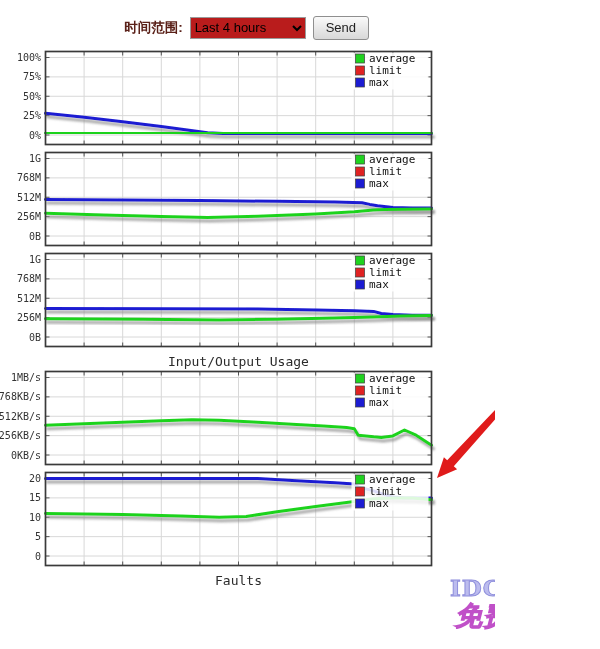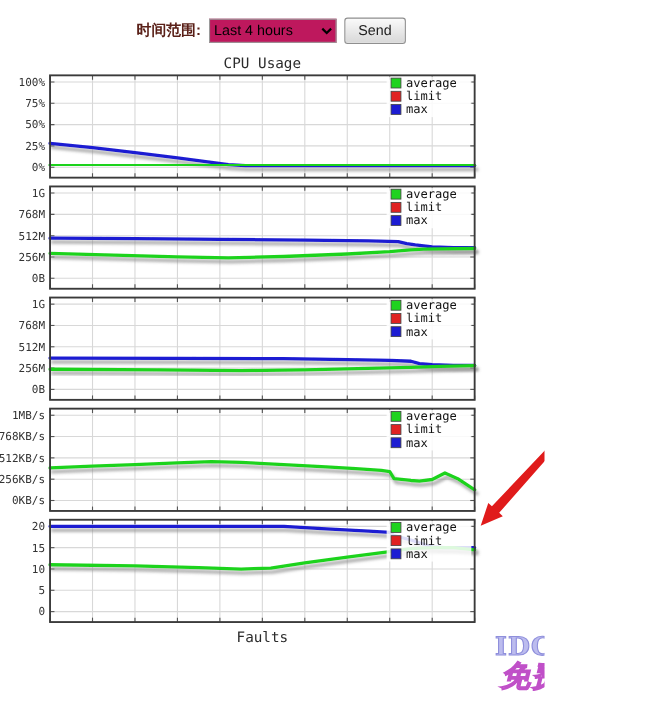--- a/index.html
+++ b/index.html
@@ -3,21 +3,21 @@
 <meta charset="utf-8">
 <style>
   html,body{margin:0;padding:0;background:#fff;}
   #page{position:relative;width:495px;height:649px;overflow:hidden;background:#fff;
         font-family:"Liberation Sans",sans-serif;}
   
   .controls{display:flex;justify-content:flex-end;align-items:center;gap:7px;
             padding:15px 126px 0 0;height:25px;}
   .tr-label{font-weight:bold;font-size:13.5px;color:#5a2018;}
   .tr-select{font-size:13px;height:22px;width:116px;border:1px solid #9a9a9a;
-             background:#be185d;color:#000;font-family:"Liberation Sans",sans-serif;}
+             background:#b91c1c;color:#000;font-family:"Liberation Sans",sans-serif;}
   .send-btn{font-size:13px;height:24px;padding:2px 12px;border:1px solid #8f8f8f;
             border-radius:3px;background:linear-gradient(#fafafa,#d8d8d8);color:#222;
             font-family:"Liberation Sans",sans-serif;}
   
   .charts-column{margin-top:10px;}
   .chart-block{width:450px;margin:0 0 1px 0;}
   .chart-title{height:17px;line-height:17px;text-align:center;padding-left:27px;
                font-family:"DejaVu Sans Mono",monospace;font-size:13px;color:#2b2b2b;
                white-space:nowrap;}
   .chart-canvas{display:block;}
@@ -40,21 +40,20 @@
   <div class="controls">
     <span class="tr-label">时间范围:</span>
     <select class="tr-select">
       <option>Last 4 hours</option>
     </select>
     <button class="send-btn">Send</button>
   </div>
 
   <div class="charts-column">
       <div class="chart-block">
-        <div class="chart-title">CPU Usage</div>
         <svg width="450" height="100" class="chart-canvas">
           <rect x="45.5" y="1.5" width="386" height="93" fill="#ffffff"></rect>
           <line x1="84.1" y1="1.5" x2="84.1" y2="94.5" stroke="#d8d8d8" stroke-width="1"></line>
           <line x1="122.7" y1="1.5" x2="122.7" y2="94.5" stroke="#d8d8d8" stroke-width="1"></line>
           <line x1="161.3" y1="1.5" x2="161.3" y2="94.5" stroke="#d8d8d8" stroke-width="1"></line>
           <line x1="199.9" y1="1.5" x2="199.9" y2="94.5" stroke="#d8d8d8" stroke-width="1"></line>
           <line x1="238.5" y1="1.5" x2="238.5" y2="94.5" stroke="#d8d8d8" stroke-width="1"></line>
           <line x1="277.1" y1="1.5" x2="277.1" y2="94.5" stroke="#d8d8d8" stroke-width="1"></line>
           <line x1="315.7" y1="1.5" x2="315.7" y2="94.5" stroke="#d8d8d8" stroke-width="1"></line>
           <line x1="354.3" y1="1.5" x2="354.3" y2="94.5" stroke="#d8d8d8" stroke-width="1"></line>
@@ -248,20 +247,21 @@
             <text x="369" y="12" fill="#111" font-family="&quot;DejaVu Sans Mono&quot;, monospace" font-size="11px">average</text>
             <rect x="355.5" y="16" width="9" height="9" fill="#e02222" stroke="#444" stroke-width="0.75"></rect>
             <text x="369" y="24" fill="#111" font-family="&quot;DejaVu Sans Mono&quot;, monospace" font-size="11px">limit</text>
             <rect x="355.5" y="28" width="9" height="9" fill="#1c1cd2" stroke="#444" stroke-width="0.75"></rect>
             <text x="369" y="36" fill="#111" font-family="&quot;DejaVu Sans Mono&quot;, monospace" font-size="11px">max</text>
           </g>
           <rect x="45.5" y="1.5" width="386" height="93" fill="none" stroke="#3a3a3a" stroke-width="1.7"></rect>
         </svg>
       </div>
       <div class="chart-block">
+        <div class="chart-title">Input/Output Usage</div>
         <svg width="450" height="100" class="chart-canvas">
           <rect x="45.5" y="1.5" width="386" height="93" fill="#ffffff"></rect>
           <line x1="84.1" y1="1.5" x2="84.1" y2="94.5" stroke="#d8d8d8" stroke-width="1"></line>
           <line x1="122.7" y1="1.5" x2="122.7" y2="94.5" stroke="#d8d8d8" stroke-width="1"></line>
           <line x1="161.3" y1="1.5" x2="161.3" y2="94.5" stroke="#d8d8d8" stroke-width="1"></line>
           <line x1="199.9" y1="1.5" x2="199.9" y2="94.5" stroke="#d8d8d8" stroke-width="1"></line>
           <line x1="238.5" y1="1.5" x2="238.5" y2="94.5" stroke="#d8d8d8" stroke-width="1"></line>
           <line x1="277.1" y1="1.5" x2="277.1" y2="94.5" stroke="#d8d8d8" stroke-width="1"></line>
           <line x1="315.7" y1="1.5" x2="315.7" y2="94.5" stroke="#d8d8d8" stroke-width="1"></line>
           <line x1="354.3" y1="1.5" x2="354.3" y2="94.5" stroke="#d8d8d8" stroke-width="1"></line>

